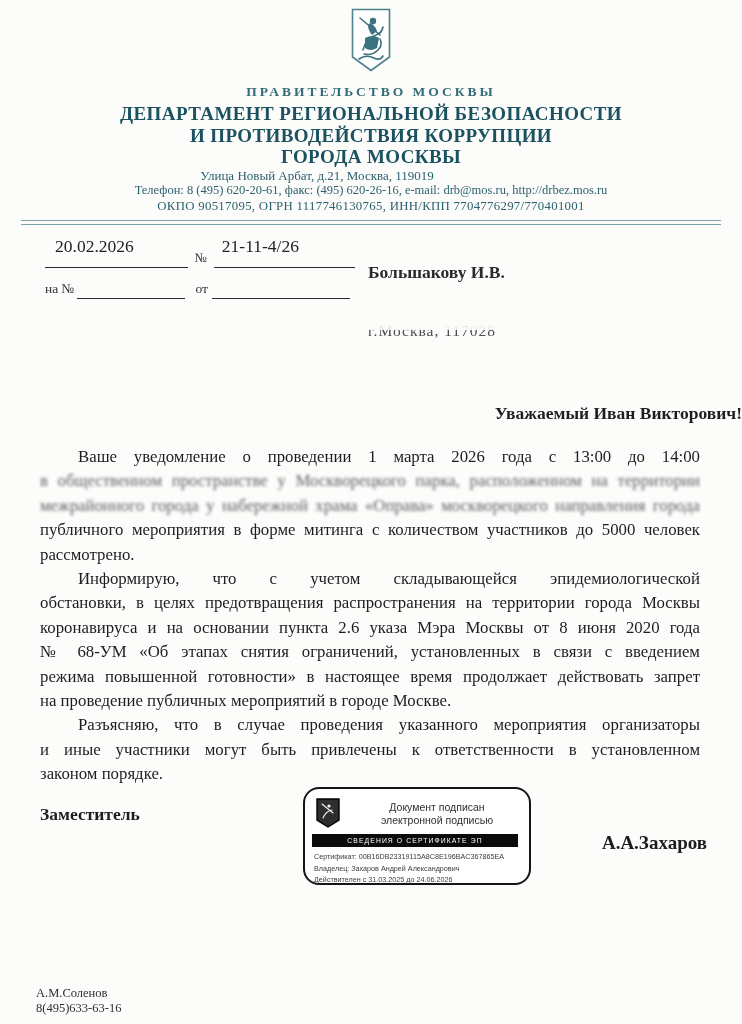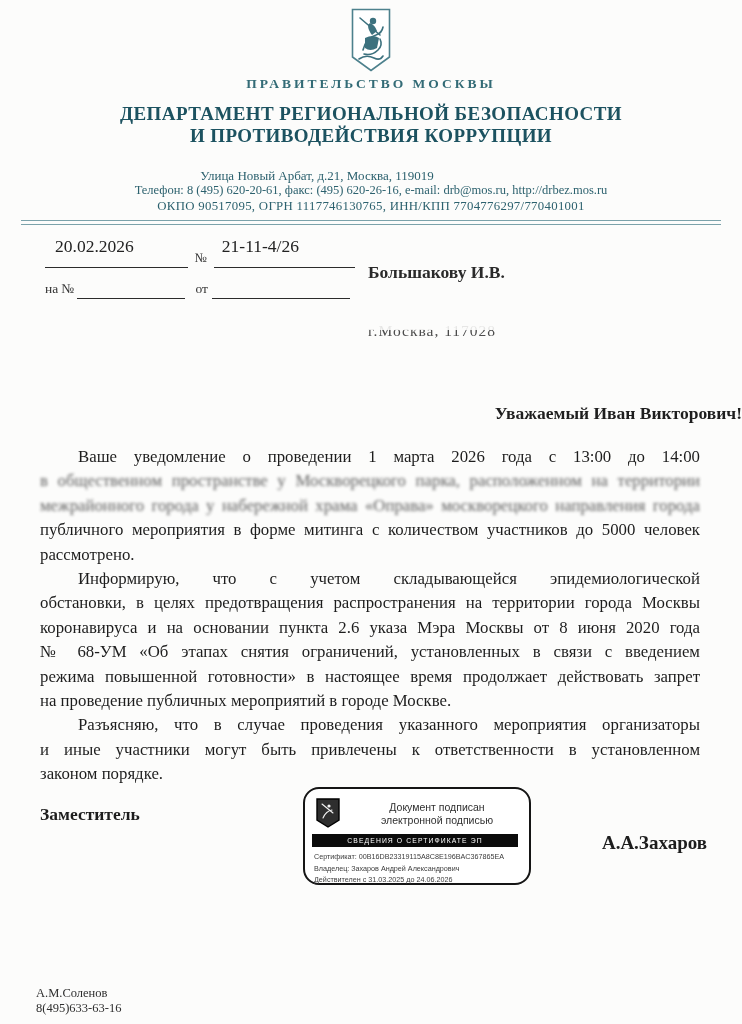--- a/index.html
+++ b/index.html
@@ -4,21 +4,21 @@
 <style>
   html,body{margin:0;padding:0;background:#e8e8e8;}
   .page{
     position:relative;width:742px;height:1024px;margin:0 auto;
     background:#fcfcfb;overflow:hidden;
     font-family:"Liberation Serif","DejaVu Serif",serif;color:#222;
   }
   
   .emblem{position:absolute;left:351px;top:8px;width:40px;height:64px;}
   .gov-line{
-    position:absolute;left:0;top:76px;width:742px;text-align:center;
+    position:absolute;left:0;top:84px;width:742px;text-align:center;
     font-size:13.5px;letter-spacing:3px;color:#336b76;font-weight:bold;
   }
   .dept{position:absolute;left:0;top:103px;width:742px;text-align:center;
     color:#1c5260;font-weight:bold;font-size:19px;line-height:21.5px;letter-spacing:.4px;}
   .hdr-addr{position:absolute;left:0;top:168px;width:634px;text-align:center;
     color:#2c616e;font-size:13px;}
   .hdr-contact{position:absolute;left:0;top:183px;width:742px;text-align:center;
     color:#2c616e;font-size:12.5px;font-family:Liberation Serif, serif;}
   .hdr-reg{position:absolute;left:0;top:199px;width:742px;text-align:center;
     color:#2c616e;font-size:12.8px;letter-spacing:.3px;}
@@ -84,20 +84,21 @@
       <circle cx="22" cy="13" r="3.2"></circle>
       <path d="M19 15 Q24 17 26 23 L21 27 Q17 22 17 17 Z"></path>
       <path d="M14 30 Q22 26 28 30 L26 40 Q19 44 14 40 Z"></path>
     </g>
   </svg>
 
   <div class="gov-line">ПРАВИТЕЛЬСТВО  МОСКВЫ</div>
   <div class="dept">
     <div>ДЕПАРТАМЕНТ РЕГИОНАЛЬНОЙ БЕЗОПАСНОСТИ</div>
     <div>И  ПРОТИВОДЕЙСТВИЯ КОРРУПЦИИ</div>
+    <div>ГОРОДА  МОСКВЫ</div>
   </div>
   <div class="hdr-addr">Улица  Новый Арбат, д.21, Москва,  119019</div>
   <div class="hdr-contact">Телефон: 8 (495) 620-20-61, факс: (495) 620-26-16, e-mail: drb@mos.ru, http://drbez.mos.ru</div>
   <div class="hdr-reg">ОКПО  90517095,  ОГРН  1117746130765,  ИНН/КПП  7704776297/770401001</div>
   <div class="double-rule"></div>
 
   <div class="ref">
     <div class="ref-row">
       <span class="u-cell ref-date">20.02.2026</span>
       <span class="ref-nosign">№</span>

